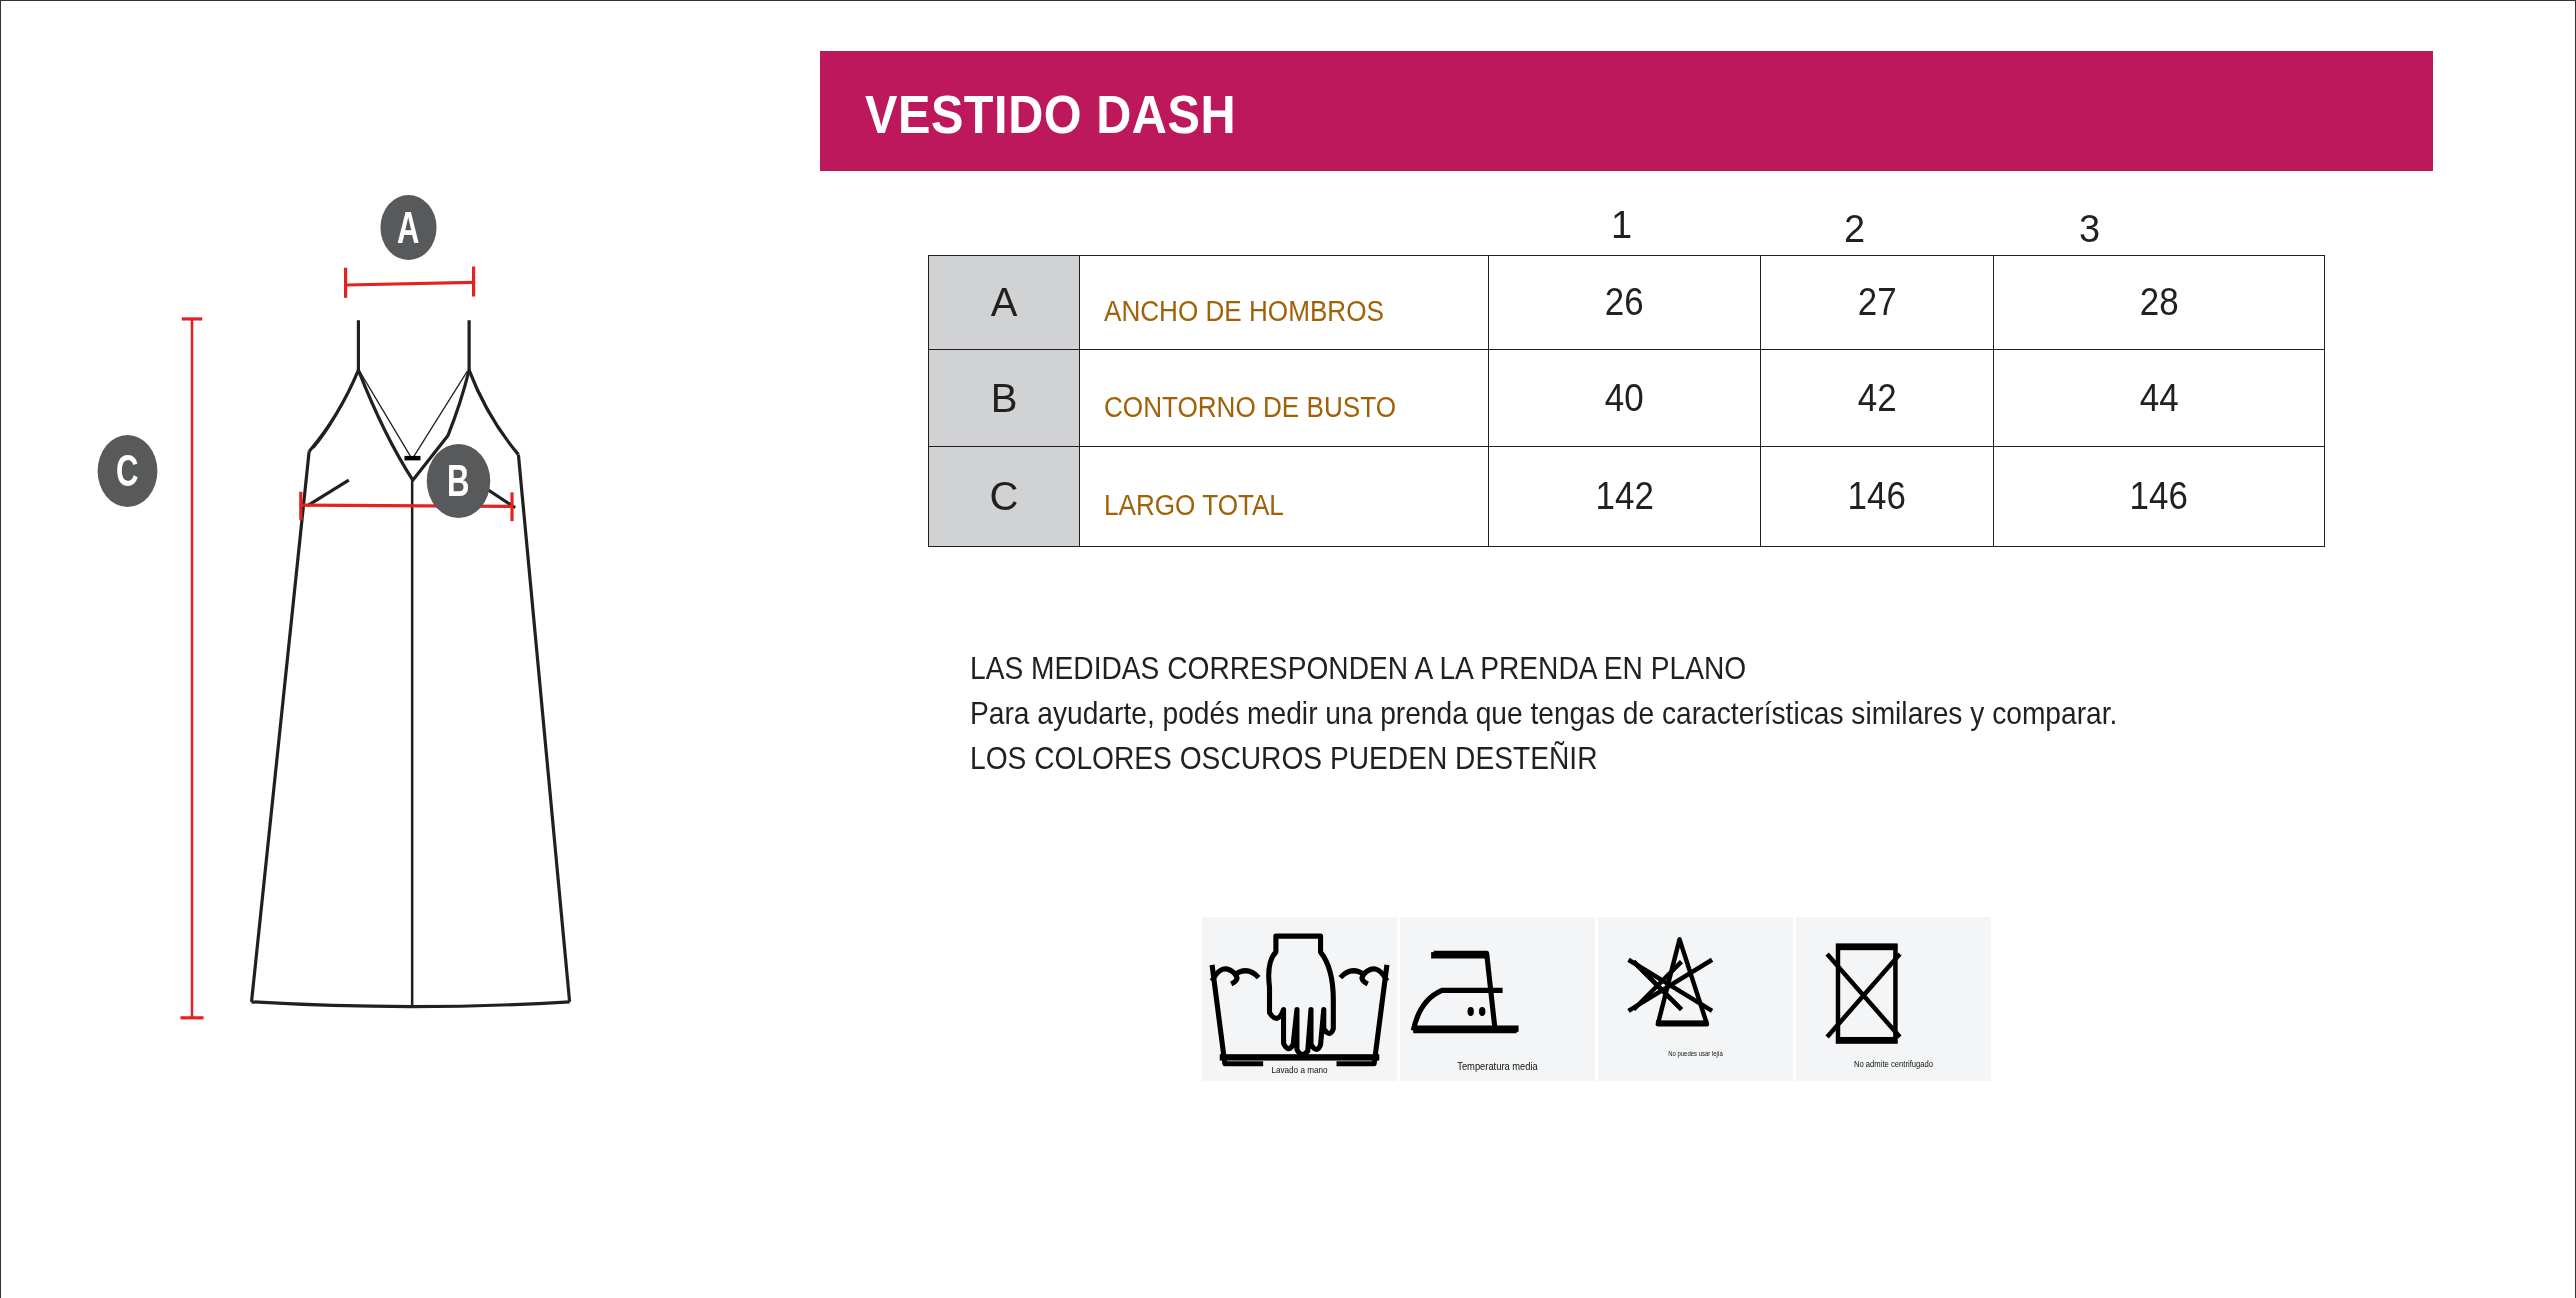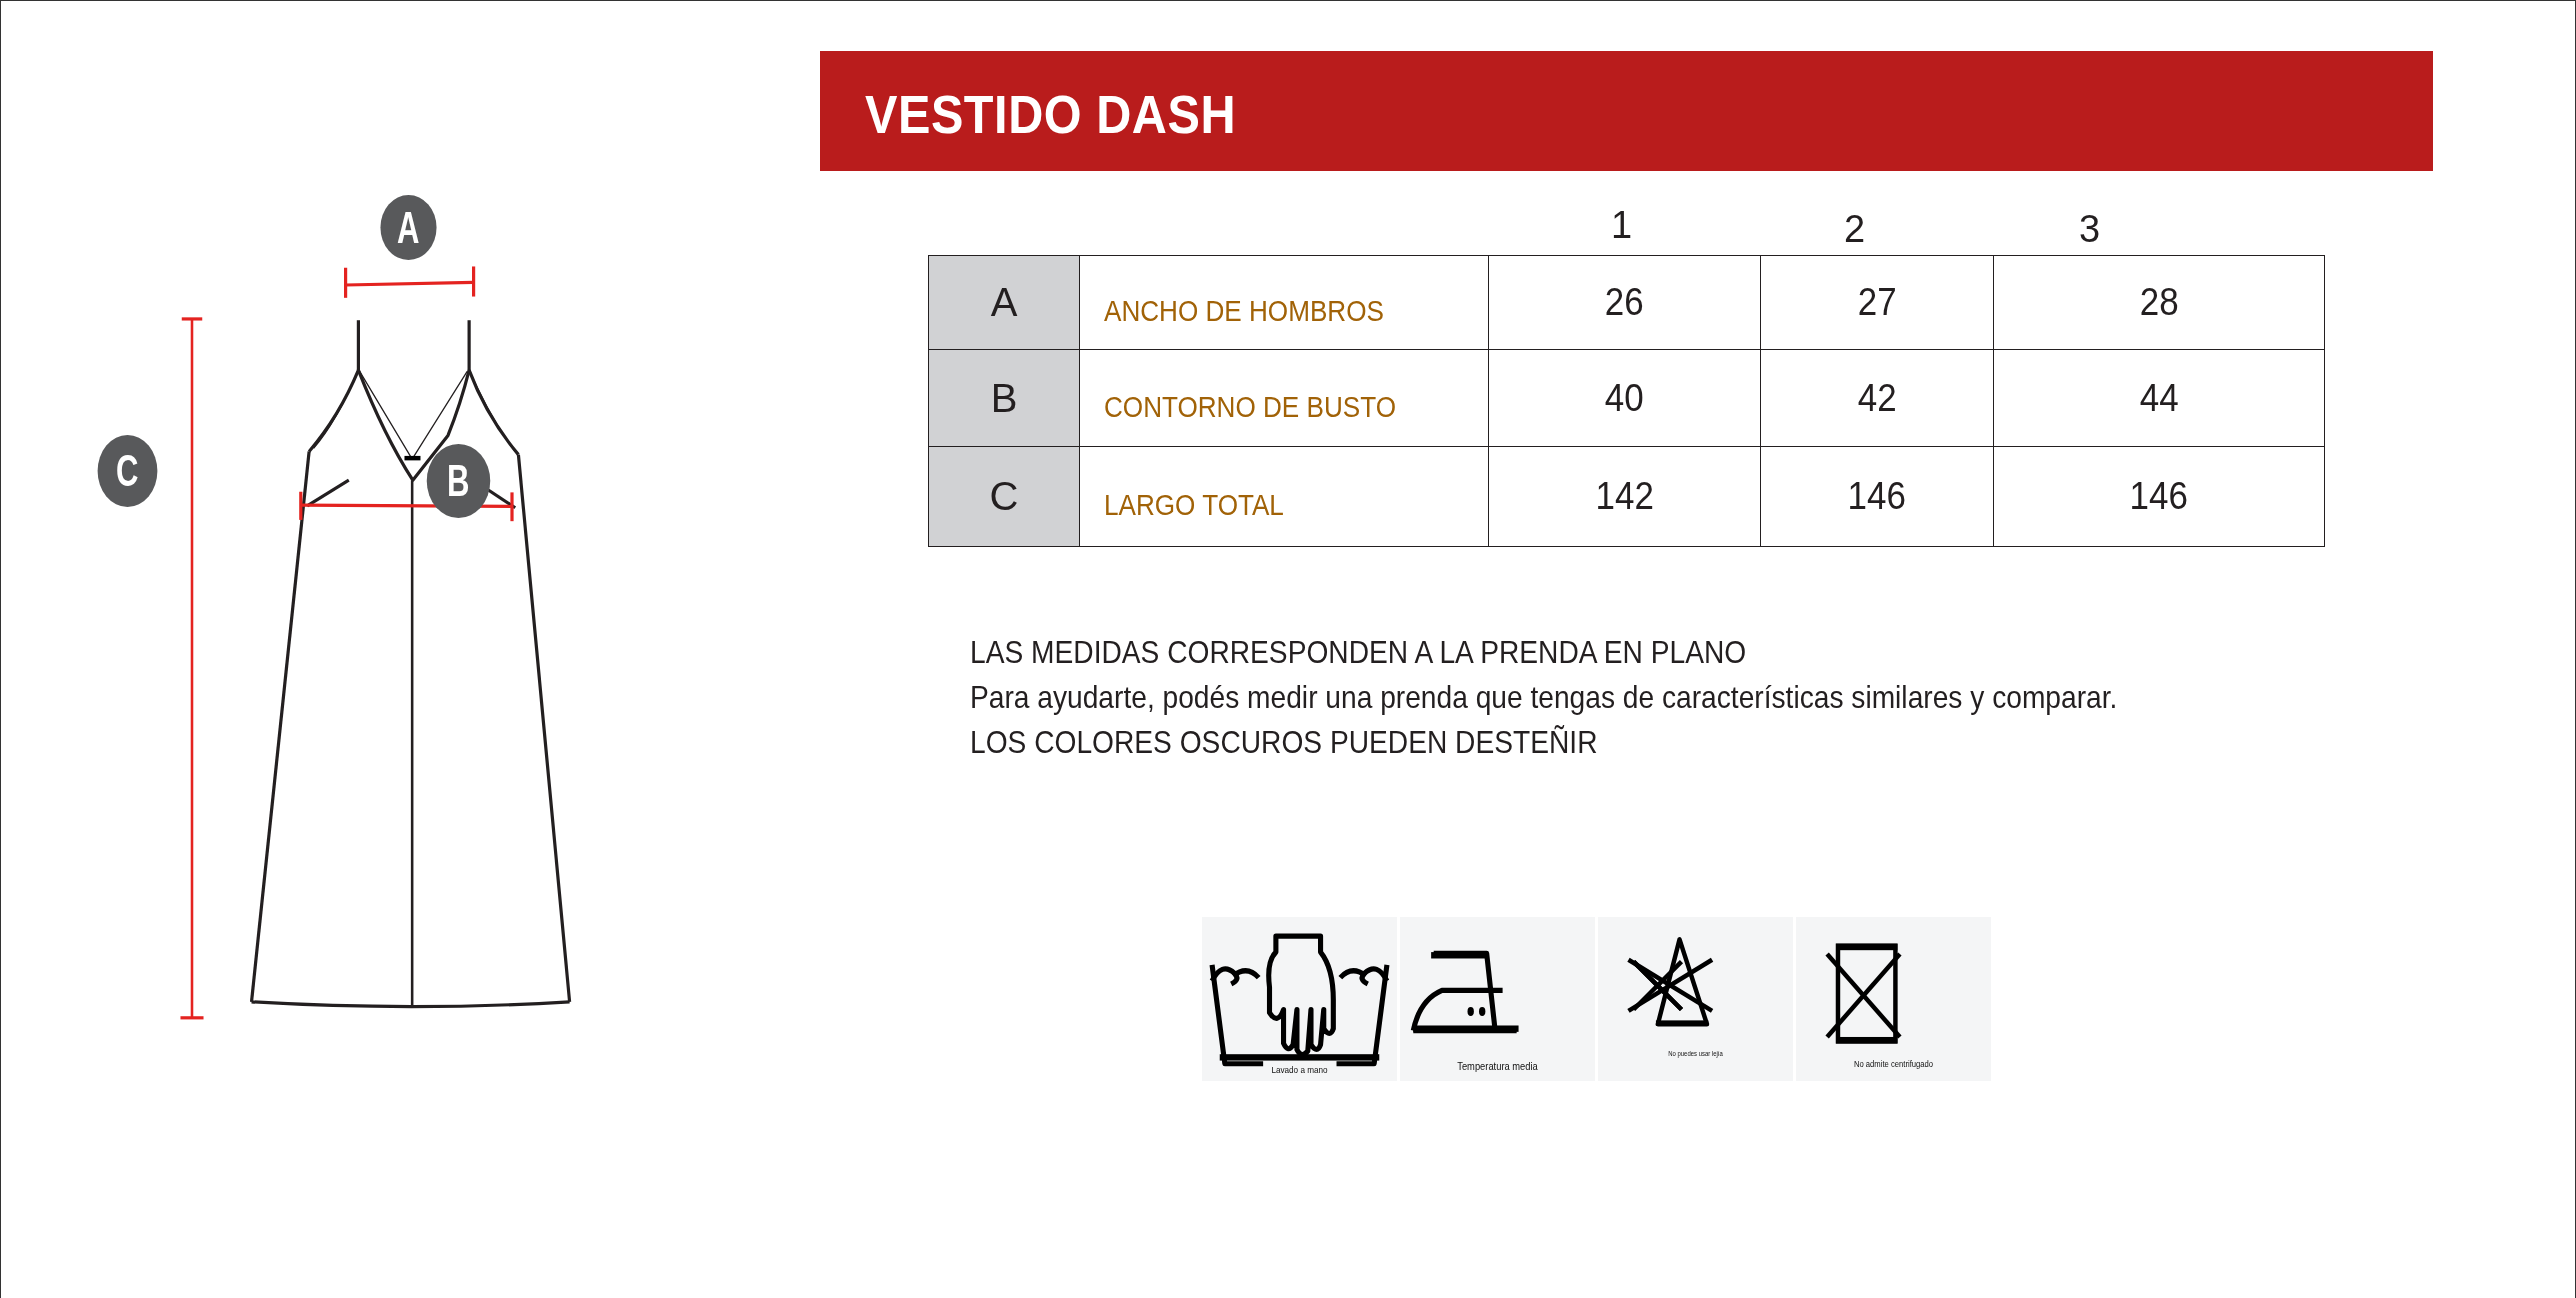--- a/index.html
+++ b/index.html
@@ -6,21 +6,21 @@
     body { width: 2576px; height: 1299px; position: relative; overflow: hidden; font-family: "Liberation Sans", sans-serif; color: #231f20; }
     .frame { position: absolute; left: 0; top: 0; width: 2576px; height: 1299px; box-sizing: border-box; border: 1.9px solid #333333; }
 
     
     .sketch { position: absolute; left: 0; top: 0; width: 704px; height: 1299px; }
     .sketch svg { position: absolute; left: 0; top: 0; }
     .badge { position: absolute; width: 64px; height: 70px; border-radius: 50%; background: #58595b; color: #ffffff; font-family: "Liberation Sans", sans-serif; font-weight: bold; font-size: 45px; display: flex; align-items: center; justify-content: center; transform: scaleX(0.92); }
     .badge span { display: inline-block; transform: scaleX(0.75); }
 
     
-    .header-bar { position: absolute; left: 820px; top: 51px; width: 1613px; height: 120px; background: #b91c1c; }
+    .header-bar { position: absolute; left: 820px; top: 51px; width: 1613px; height: 120px; background: #be185d; }
     .header-title { position: absolute; left: 45px; top: 32px; font-size: 54px; font-weight: bold; color: #ffffff; letter-spacing: 0.6px; font-family: "Liberation Sans", sans-serif; transform: scaleX(0.9); transform-origin: left center; white-space: nowrap; }
 
     
     .size-head { position: absolute; top: 205px; font-size: 38px; color: #231f20; width: 77px; text-align: center; font-family: "Liberation Sans", sans-serif; }
 
     
     .size-table { position: absolute; left: 928px; top: 255px; border-collapse: collapse; }
     .size-table td { border: 1.9px solid #231f20; padding: 0; box-sizing: border-box; font-family: "Liberation Sans", sans-serif; }
     .size-table tr.r0 td { height: 94px; }
     .size-table tr.r1 td { height: 97px; }
@@ -28,21 +28,21 @@
     .td-key { width: 151px; background: #d1d2d4; text-align: center; font-size: 40px; color: #231f20; border-right-width: 0.6px !important; }
     .td-desc { width: 409px; font-size: 29px; padding-left: 24px !important; vertical-align: middle; color: #a16207; }
     .td-val { font-size: 38px; text-align: center; color: #231f20; }
     .td-v1 { width: 272px; }
     .td-v2 { width: 233px; border-left-width: 0.6px !important; }
     .td-v3 { width: 331px; border-left-width: 0.6px !important; }
     .desc-text { display: inline-block; transform: scaleX(0.9); transform-origin: left center; white-space: nowrap; position: relative; top: 9px; }
     .val-text { display: inline-block; transform: scaleX(0.92); }
 
     
-    .notes { position: absolute; left: 970px; top: 630px; font-size: 32px; line-height: 45px; color: #231f20; font-family: "Liberation Sans", sans-serif; }
+    .notes { position: absolute; left: 970px; top: 646px; font-size: 32px; line-height: 45px; color: #231f20; font-family: "Liberation Sans", sans-serif; }
     .notes div { white-space: nowrap; transform: scaleX(0.88); transform-origin: left center; }
 
     
     .care { position: absolute; left: 1202px; top: 917px; display: flex; gap: 3px; }
     .care-box { width: 195px; height: 164px; background: #f4f5f6; position: relative; }
     .care-box svg { position: absolute; left: 0; top: 0; }
     .care-label { position: absolute; left: 0; width: 100%; text-align: center; color: #111; font-family: "Liberation Sans", sans-serif; white-space: nowrap; }
   </style>
 </head>
 <body>

